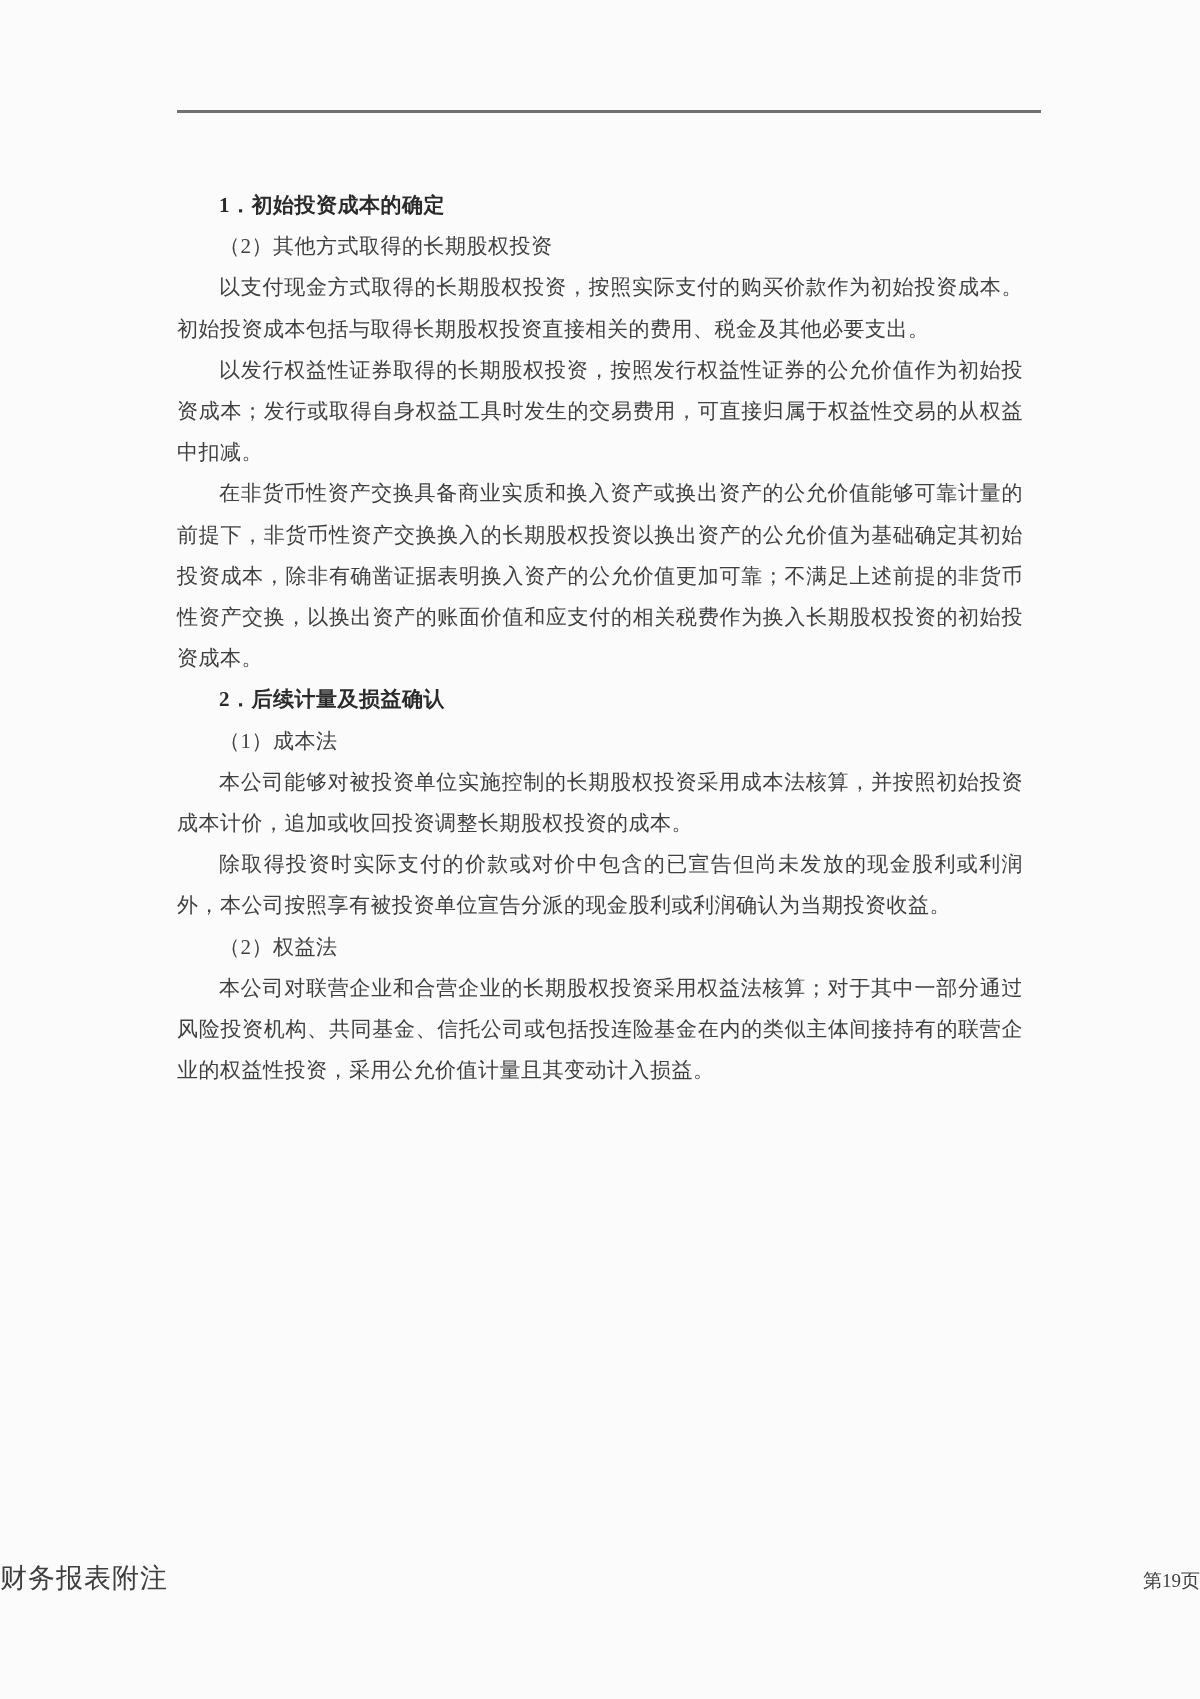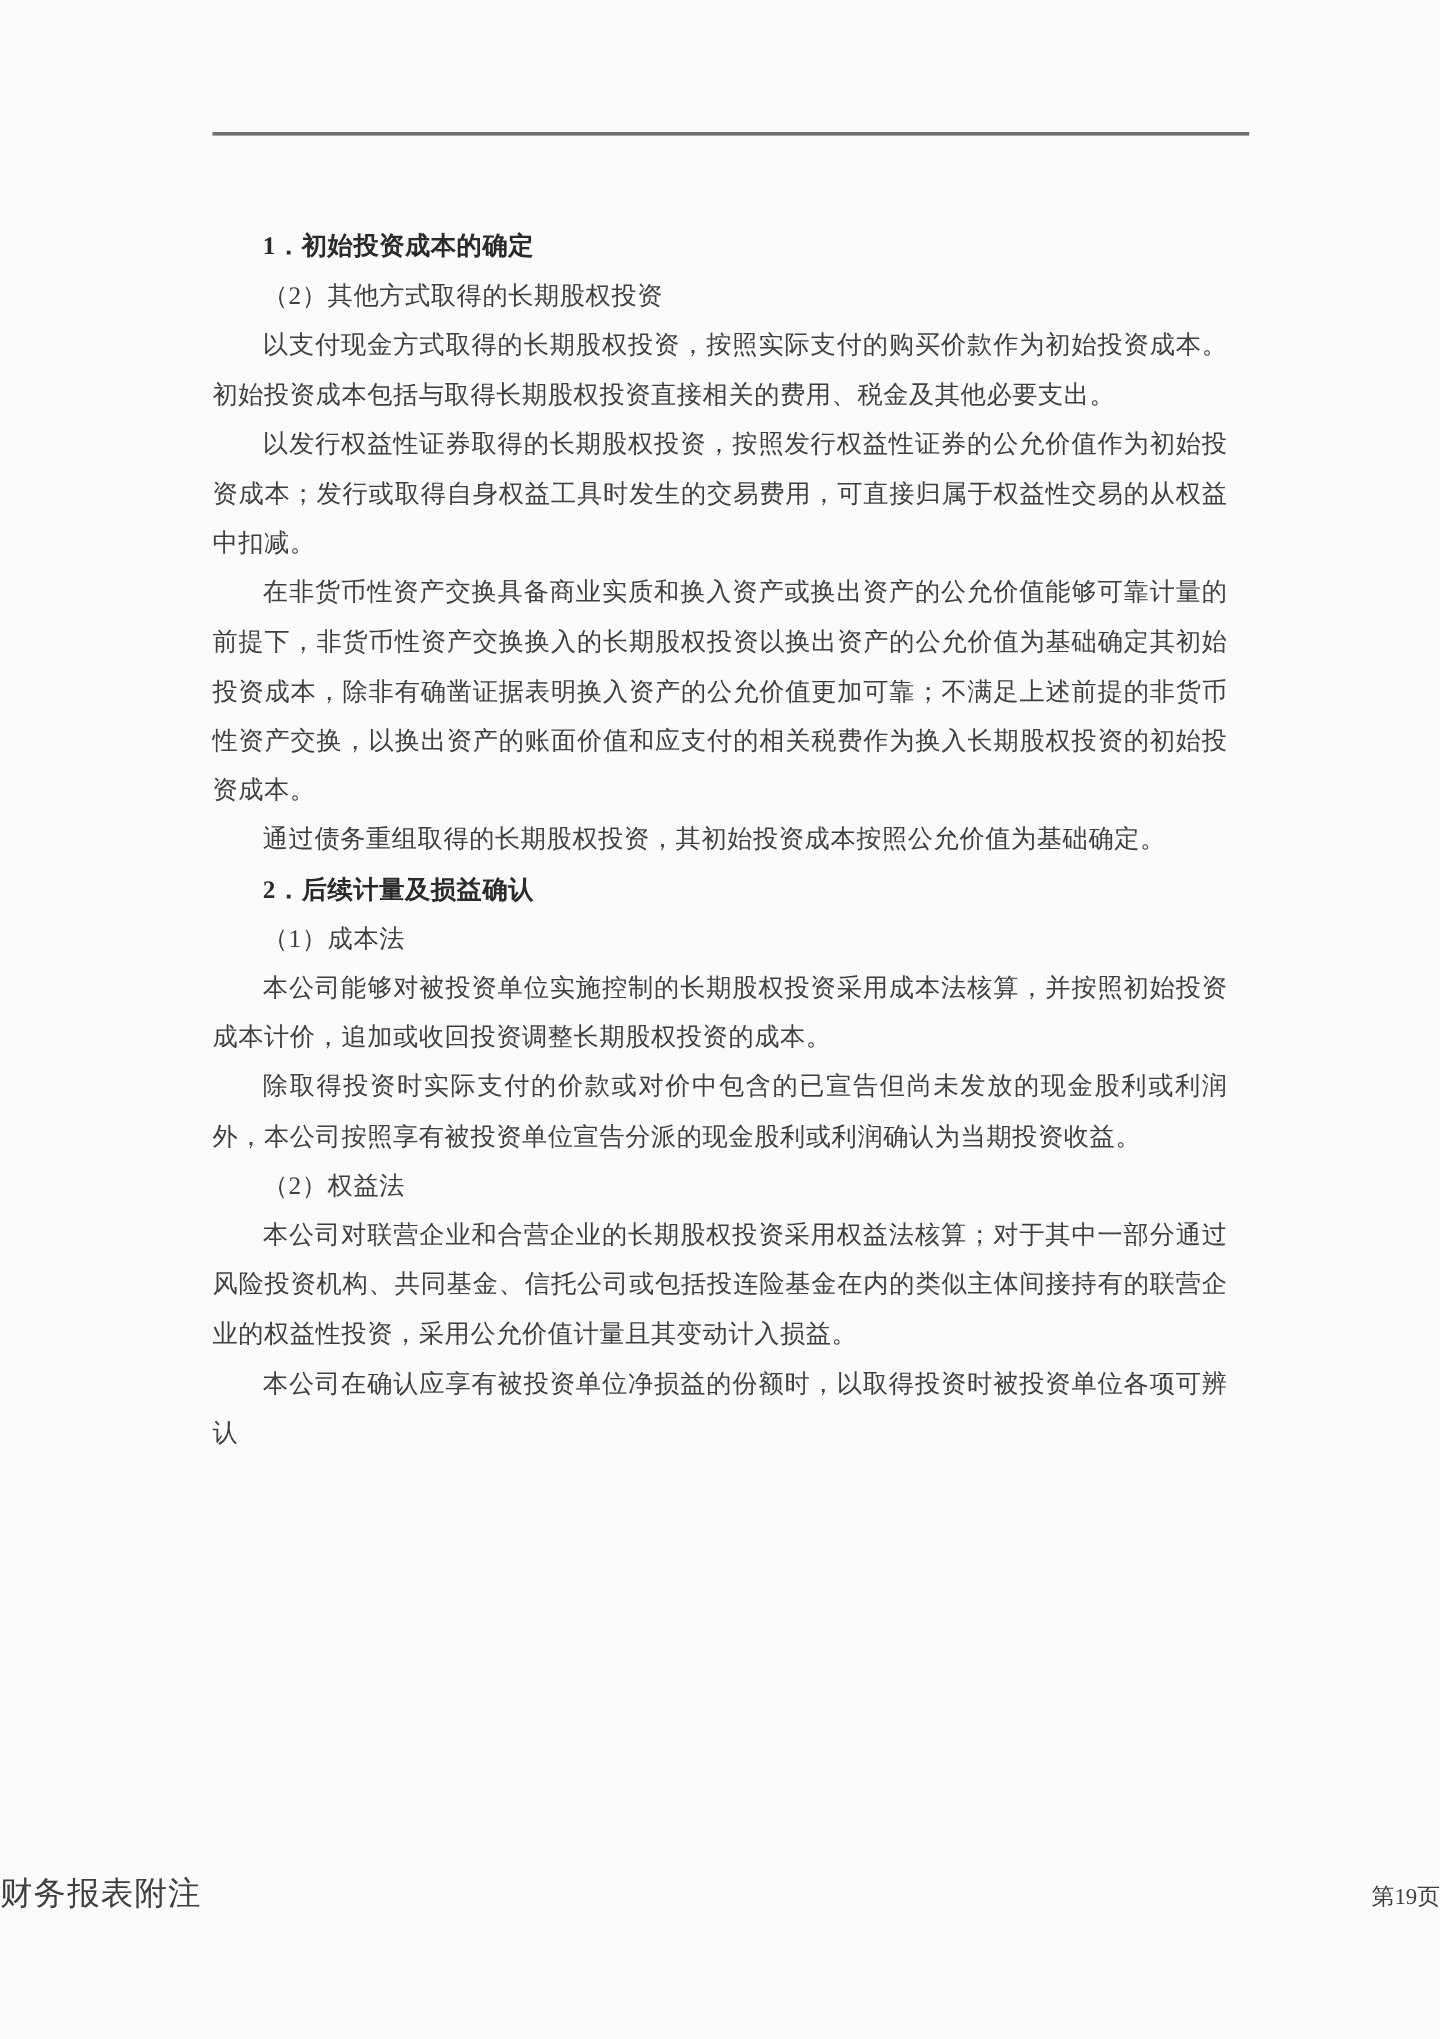--- a/index.html
+++ b/index.html
@@ -70,26 +70,24 @@
 <body>
 
 <div class="page">
   <div class="top-rule"></div>
   <div class="content" id="content">
       <h3>1．初始投资成本的确定</h3>
       <p>（2）其他方式取得的长期股权投资</p>
       <p>以支付现金方式取得的长期股权投资，按照实际支付的购买价款作为初始投资成本。初始投资成本包括与取得长期股权投资直接相关的费用、税金及其他必要支出。</p>
       <p>以发行权益性证券取得的长期股权投资，按照发行权益性证券的公允价值作为初始投资成本；发行或取得自身权益工具时发生的交易费用，可直接归属于权益性交易的从权益中扣减。</p>
       <p>在非货币性资产交换具备商业实质和换入资产或换出资产的公允价值能够可靠计量的前提下，非货币性资产交换换入的长期股权投资以换出资产的公允价值为基础确定其初始投资成本，除非有确凿证据表明换入资产的公允价值更加可靠；不满足上述前提的非货币性资产交换，以换出资产的账面价值和应支付的相关税费作为换入长期股权投资的初始投资成本。</p>
-      <p>通过债务重组取得的长期股权投资，其初始投资成本按照公允价值为基础确定。</p>
       <h3>2．后续计量及损益确认</h3>
       <p>（1）成本法</p>
       <p>本公司能够对被投资单位实施控制的长期股权投资采用成本法核算，并按照初始投资成本计价，追加或收回投资调整长期股权投资的成本。</p>
       <p>除取得投资时实际支付的价款或对价中包含的已宣告但尚未发放的现金股利或利润外，本公司按照享有被投资单位宣告分派的现金股利或利润确认为当期投资收益。</p>
       <p>（2）权益法</p>
       <p>本公司对联营企业和合营企业的长期股权投资采用权益法核算；对于其中一部分通过风险投资机构、共同基金、信托公司或包括投连险基金在内的类似主体间接持有的联营企业的权益性投资，采用公允价值计量且其变动计入损益。</p>
-      <p>本公司在确认应享有被投资单位净损益的份额时，以取得投资时被投资单位各项可辨认</p>
     </div>
   <div class="footer">
     <span class="footer-title">财务报表附注</span>
     <span class="footer-page">第19页</span>
   </div>
 </div>
 
 </body></html>

